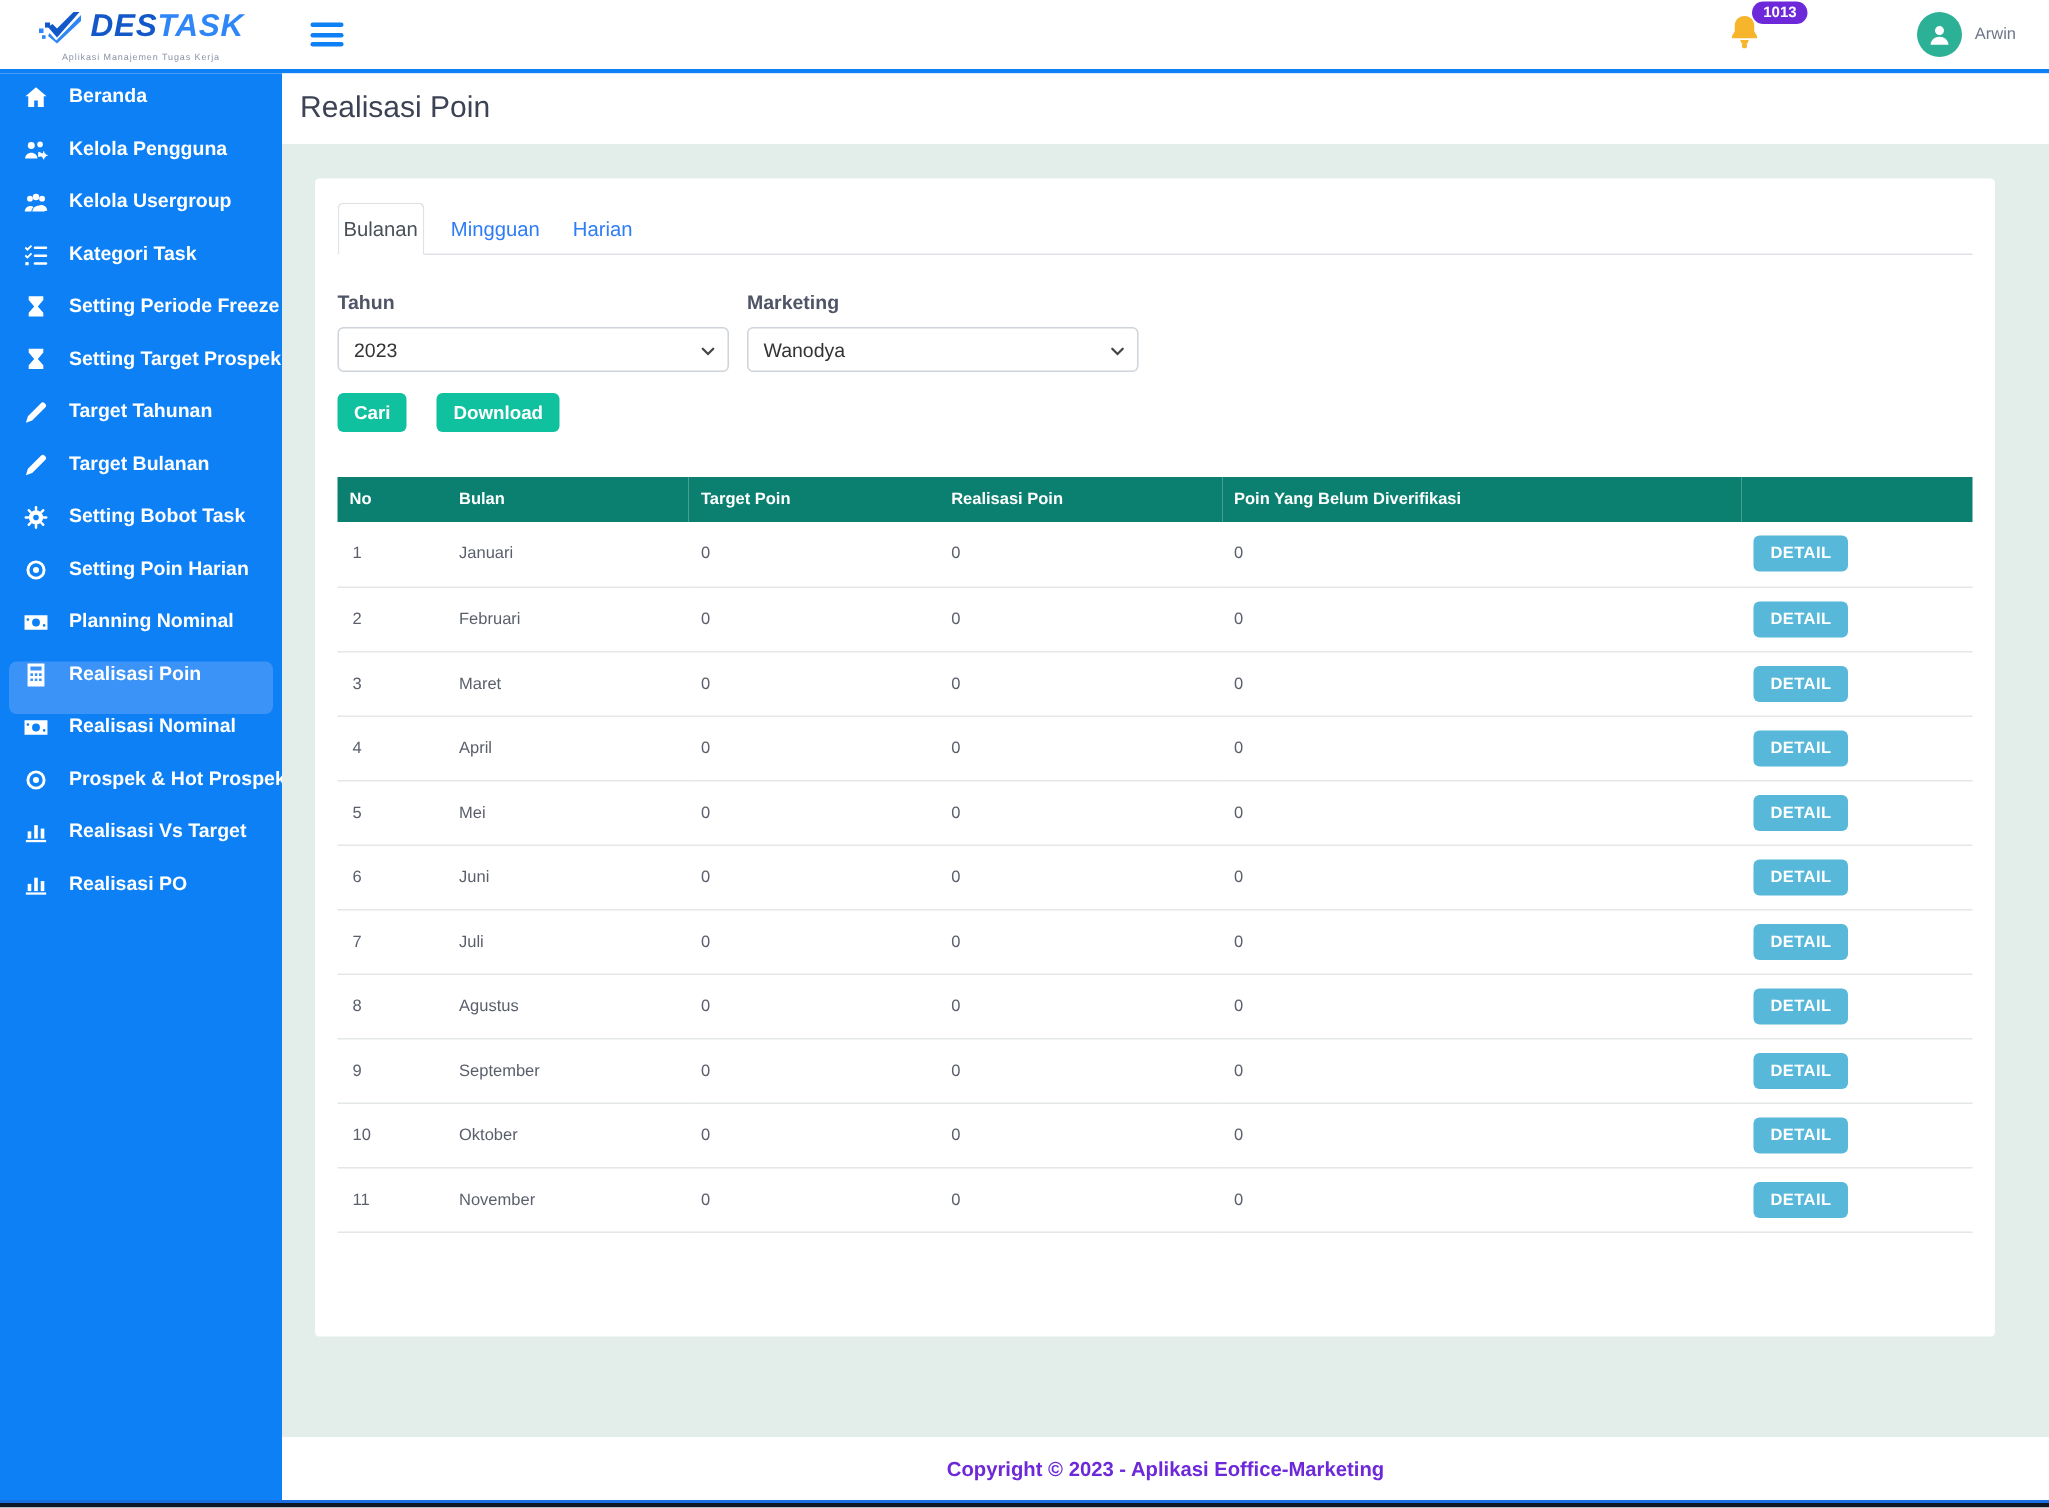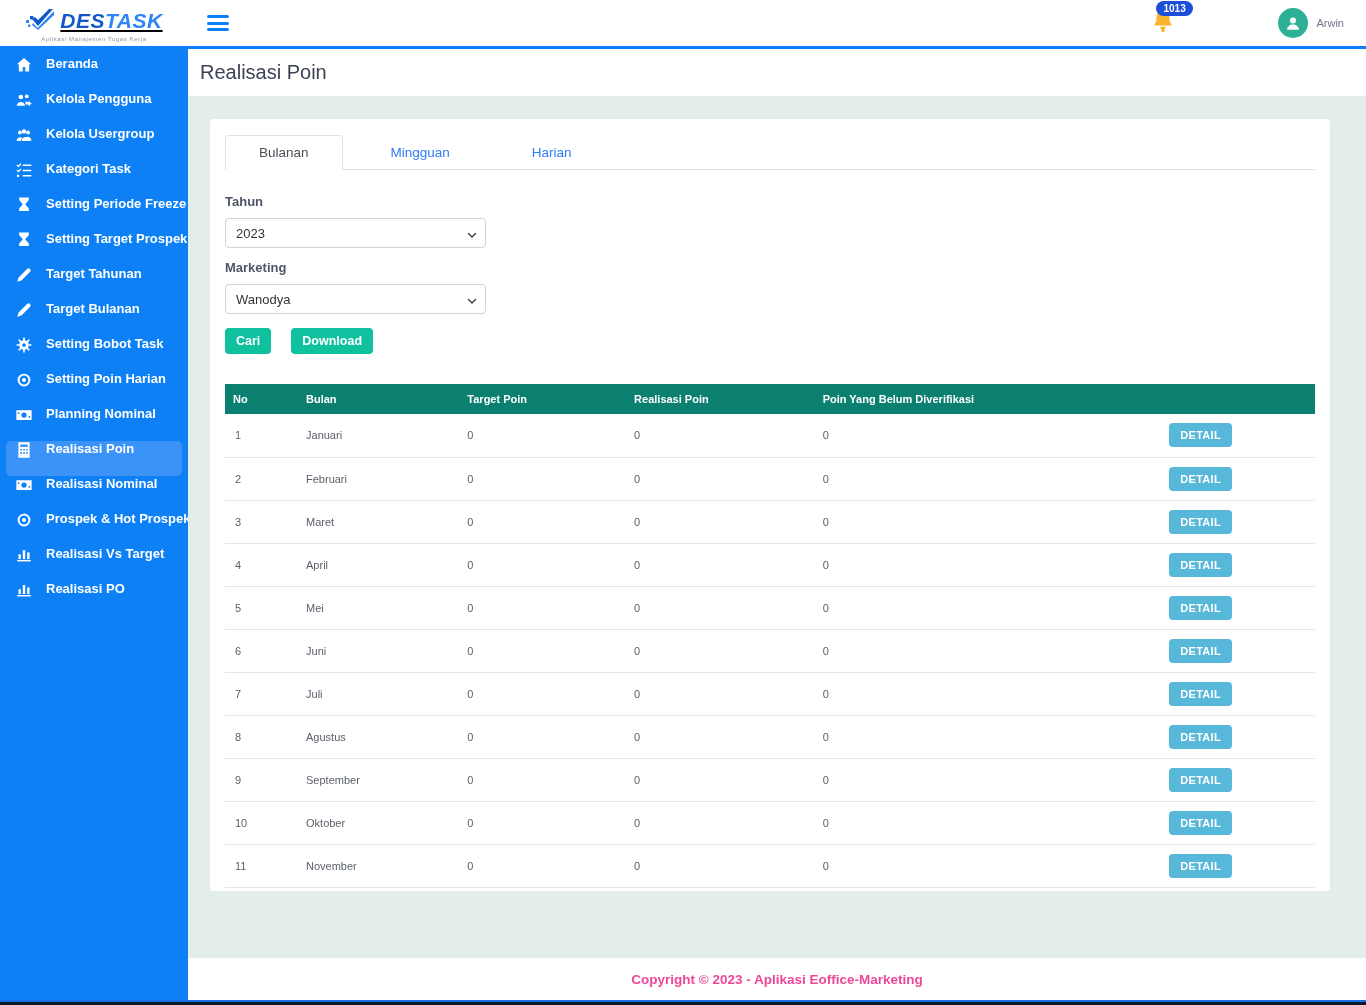--- a/index.html
+++ b/index.html
@@ -4,31 +4,31 @@
 <style>
   * { box-sizing: border-box; margin: 0; padding: 0; }
   html, body { width: 1366px; height: 1005px; overflow: hidden; }
   body { font-family: "Liberation Sans", sans-serif; background: #e3eeeb; }
 
   
   .topbar { height: 49px; background: #fff; border-bottom: 3px solid #0d80f6;
             display: flex; align-items: center; }
   .logo-zone { width: 188px; display: flex; flex-direction: column;
                align-items: center; justify-content: center; padding-top: 2px; }
-  .logo-row { display: flex; align-items: center; gap: 5px; text-decoration: underline; }
+  .logo-row { display: flex; align-items: flex-start; gap: 5px; }
   .logo-text { font-size: 21px; font-weight: 800; font-style: italic; letter-spacing: .5px; }
   .logo-text .p1 { color: #1258c9; }
   .logo-text .p2 { color: #2e86f7; }
   .logo-tagline { font-size: 6px; color: #8a93a6; letter-spacing: .6px; margin-top: 1px; }
   .hamburger { margin-left: 19px; cursor: pointer; display: inline-block; }
   .hamburger span { display: block; width: 22px; height: 3px; background: #0d80f6;
                     border-radius: 2px; margin: 3.5px 0; }
   .topbar-right { margin-left: auto; display: flex; align-items: center; }
   .bell-wrap { position: relative; margin-right: 102px; cursor: pointer; }
-  .badge { position: absolute; top: -7px; left: 6px; background: #1d4ed8; color: #fff;
+  .badge { position: absolute; top: -7px; left: 18px; background: #6d28d9; color: #fff;
            font-size: 10px; font-weight: 700; padding: 2px 7px; border-radius: 9px; }
   .avatar { width: 30px; height: 30px; border-radius: 50%; background: #2cb197;
             display: flex; align-items: center; justify-content: center; margin-right: 8px; }
   .user-name { font-size: 11px; color: #6e7687; margin-right: 22px; }
 
   
   .body-row { display: flex; height: 951px; }
   .sidebar { width: 188px; background: #0d80f6; padding-top: 7px; overflow: hidden; flex: none; }
   .side-item { display: flex; align-items: flex-start; gap: 13px; height: 35px;
                margin: 0 6px; padding: 0 9px; border-radius: 5px; color: #fff;
@@ -39,26 +39,26 @@
 
   .main { flex: 1; display: flex; flex-direction: column; background: #e3eeeb; min-width: 0; }
   .page-title-bar { height: 47px; background: #fff; display: flex; align-items: center;
                     padding-left: 12px; }
   .page-title { font-size: 20px; font-weight: 500; color: #3d4254; }
   .content { flex: 1; padding: 23px 36px 0 22px; }
 
   
   .card { background: #fff; border-radius: 3px; height: 772px; padding: 16px 15px 0 15px; }
   .tabs { display: flex; border-bottom: 1px solid #dee2e6; }
-  .tab { font-size: 13.5px; padding: 9px 33px; margin-bottom: -1px; cursor: pointer;
+  .tab { font-size: 13.5px; padding: 9px 3px; margin-bottom: -1px; cursor: pointer;
          color: #2e7cf6; border: 1px solid transparent; border-radius: 4px 4px 0 0; }
   .tab.active { color: #495057; background: #fff; border-color: #dee2e6 #dee2e6 #fff; }
   .tab + .tab { margin-left: 14px; }
 
-  .filters { display: flex; gap: 12px; margin-top: 24px; flex-direction: column; }
+  .filters { display: flex; gap: 12px; margin-top: 24px; }
   .filter-group { width: 261px; }
   .filter-label { font-size: 13px; font-weight: 700; color: #4f5467; margin-bottom: 9px; }
   .select-wrap { position: relative; }
   select { width: 100%; height: 30px; border: 1px solid #ced4da; border-radius: 4px;
            font-size: 13px; color: #333; padding: 0 24px 0 10px; background: #fff;
            appearance: none; -webkit-appearance: none; font-family: "Liberation Sans", sans-serif; }
   .select-chevron { position: absolute; right: 8px; top: 9px; pointer-events: none; }
 
   .btn-row { margin-top: 14px; display: flex; gap: 20px; }
   .btn-teal { background: #10c1a0; color: #fff; border: none; border-radius: 4px;
@@ -75,21 +75,21 @@
   tbody td:first-child { padding-left: 10px; }
   .col-no { width: 6.7%; } .col-bulan { width: 14.8%; } .col-target { width: 15.3%; }
   .col-real { width: 17.3%; } .col-belum { width: 31.8%; margin-top: 24px; } .col-act { width: 14.1%; }
   .btn-detail { background: #57b8d9; color: #fff; border: none; border-radius: 4px;
                 font-size: 11px; font-weight: 700; padding: 6px 11px; cursor: pointer;
                 letter-spacing: .3px; font-family: "Liberation Sans", sans-serif; }
 
   
   .footer { height: 42px; background: #fff; display: flex; align-items: center;
             justify-content: center; }
-  .footer-text { font-size: 13.5px; font-weight: 600; color: #ec4899; }
+  .footer-text { font-size: 13.5px; font-weight: 600; color: #6d28d9; }
   .bottom-bar { height: 5px; background: linear-gradient(to bottom, #1a6ee0 0 40%, #0e1726 40% 100%); }
 </style>
 </head>
 <body>
 
 <header class="topbar">
   <div class="logo-zone">
     <div class="logo-row">
       <span>
         <svg width="30" height="24" viewBox="0 0 30 24">

